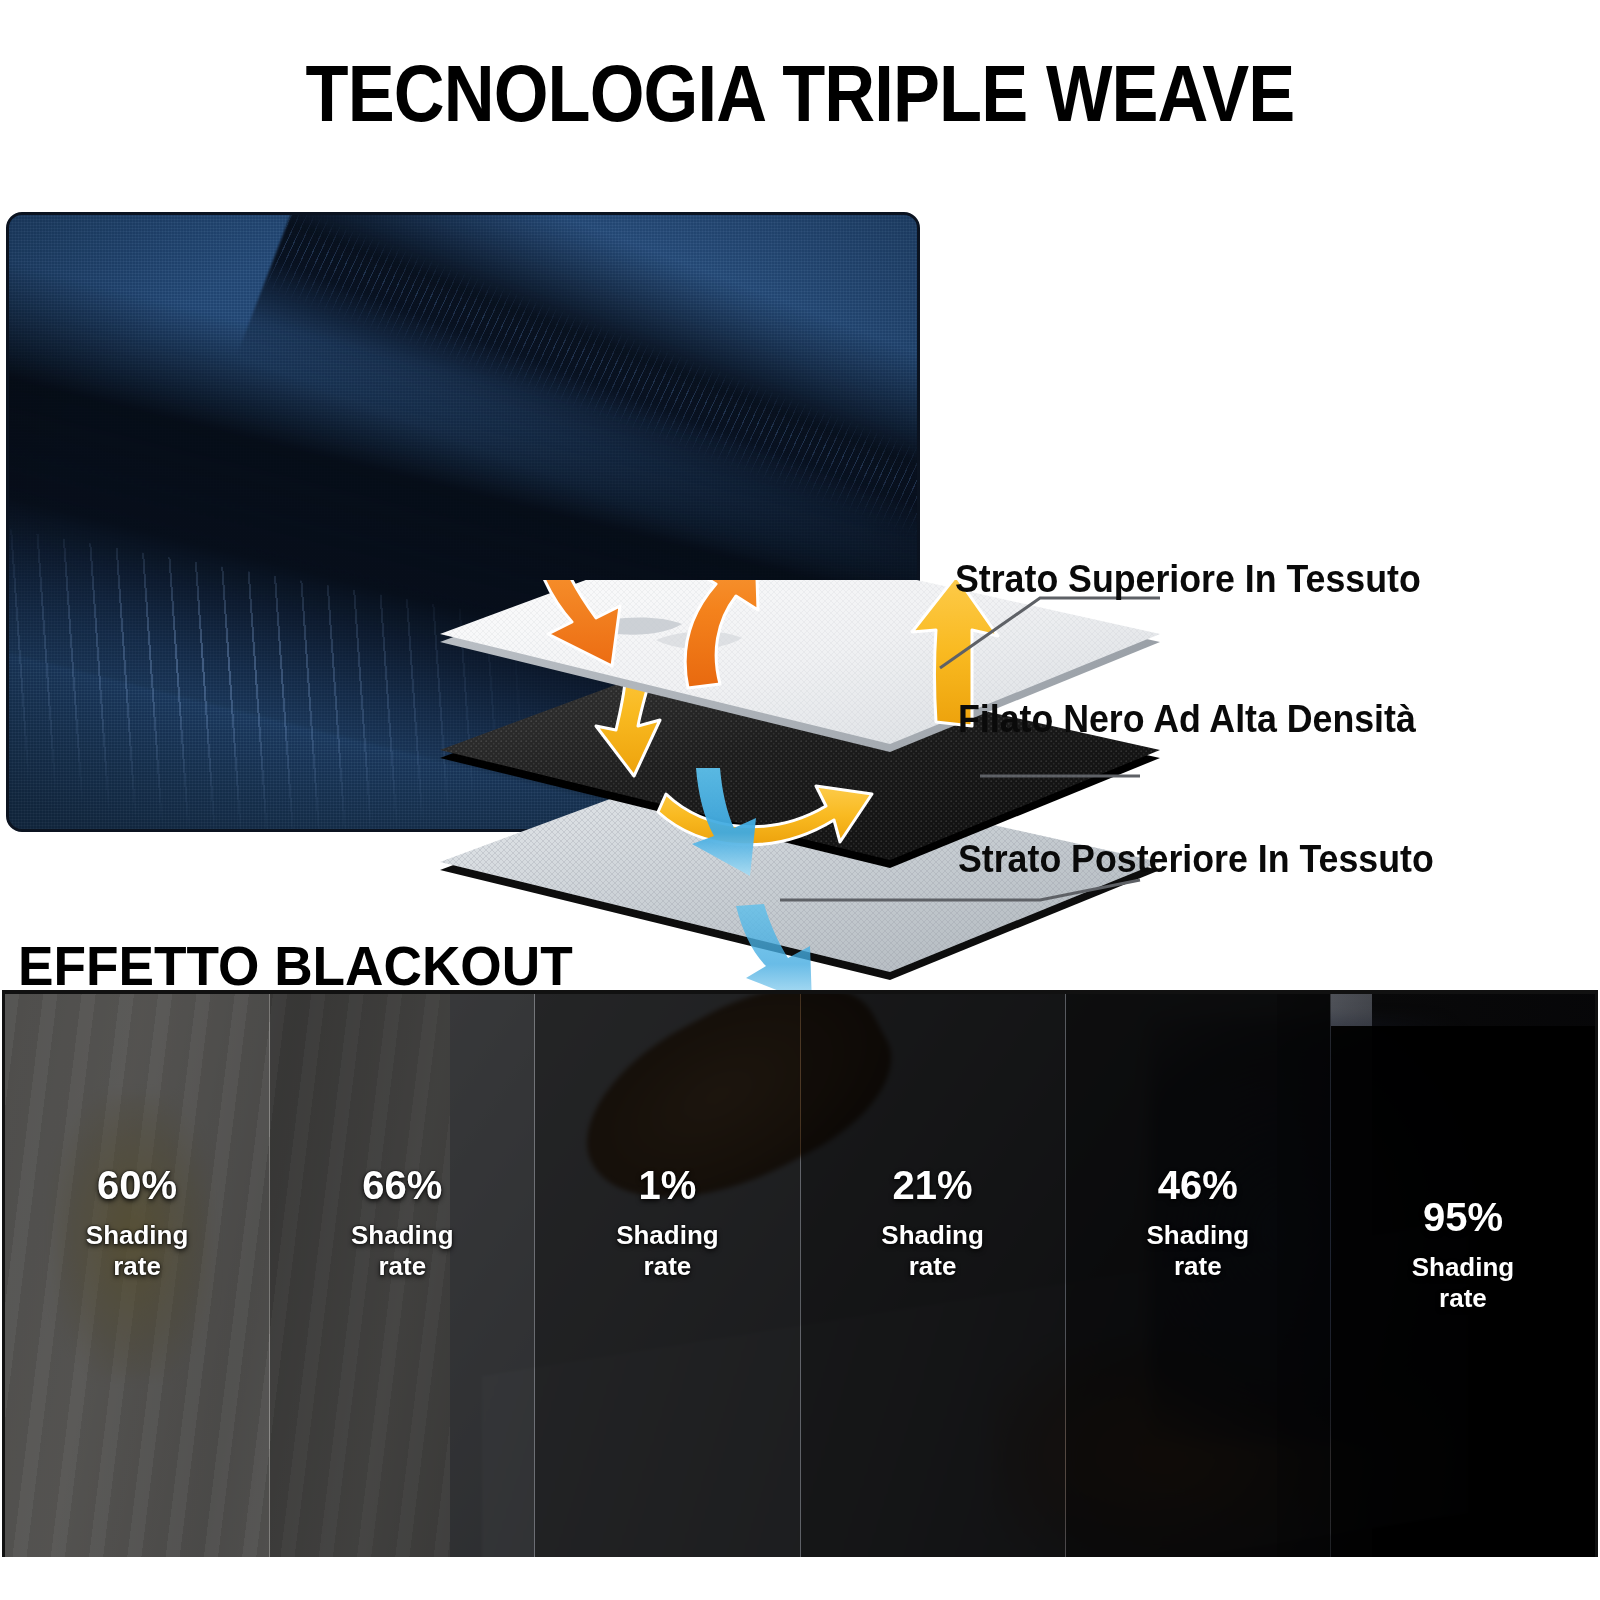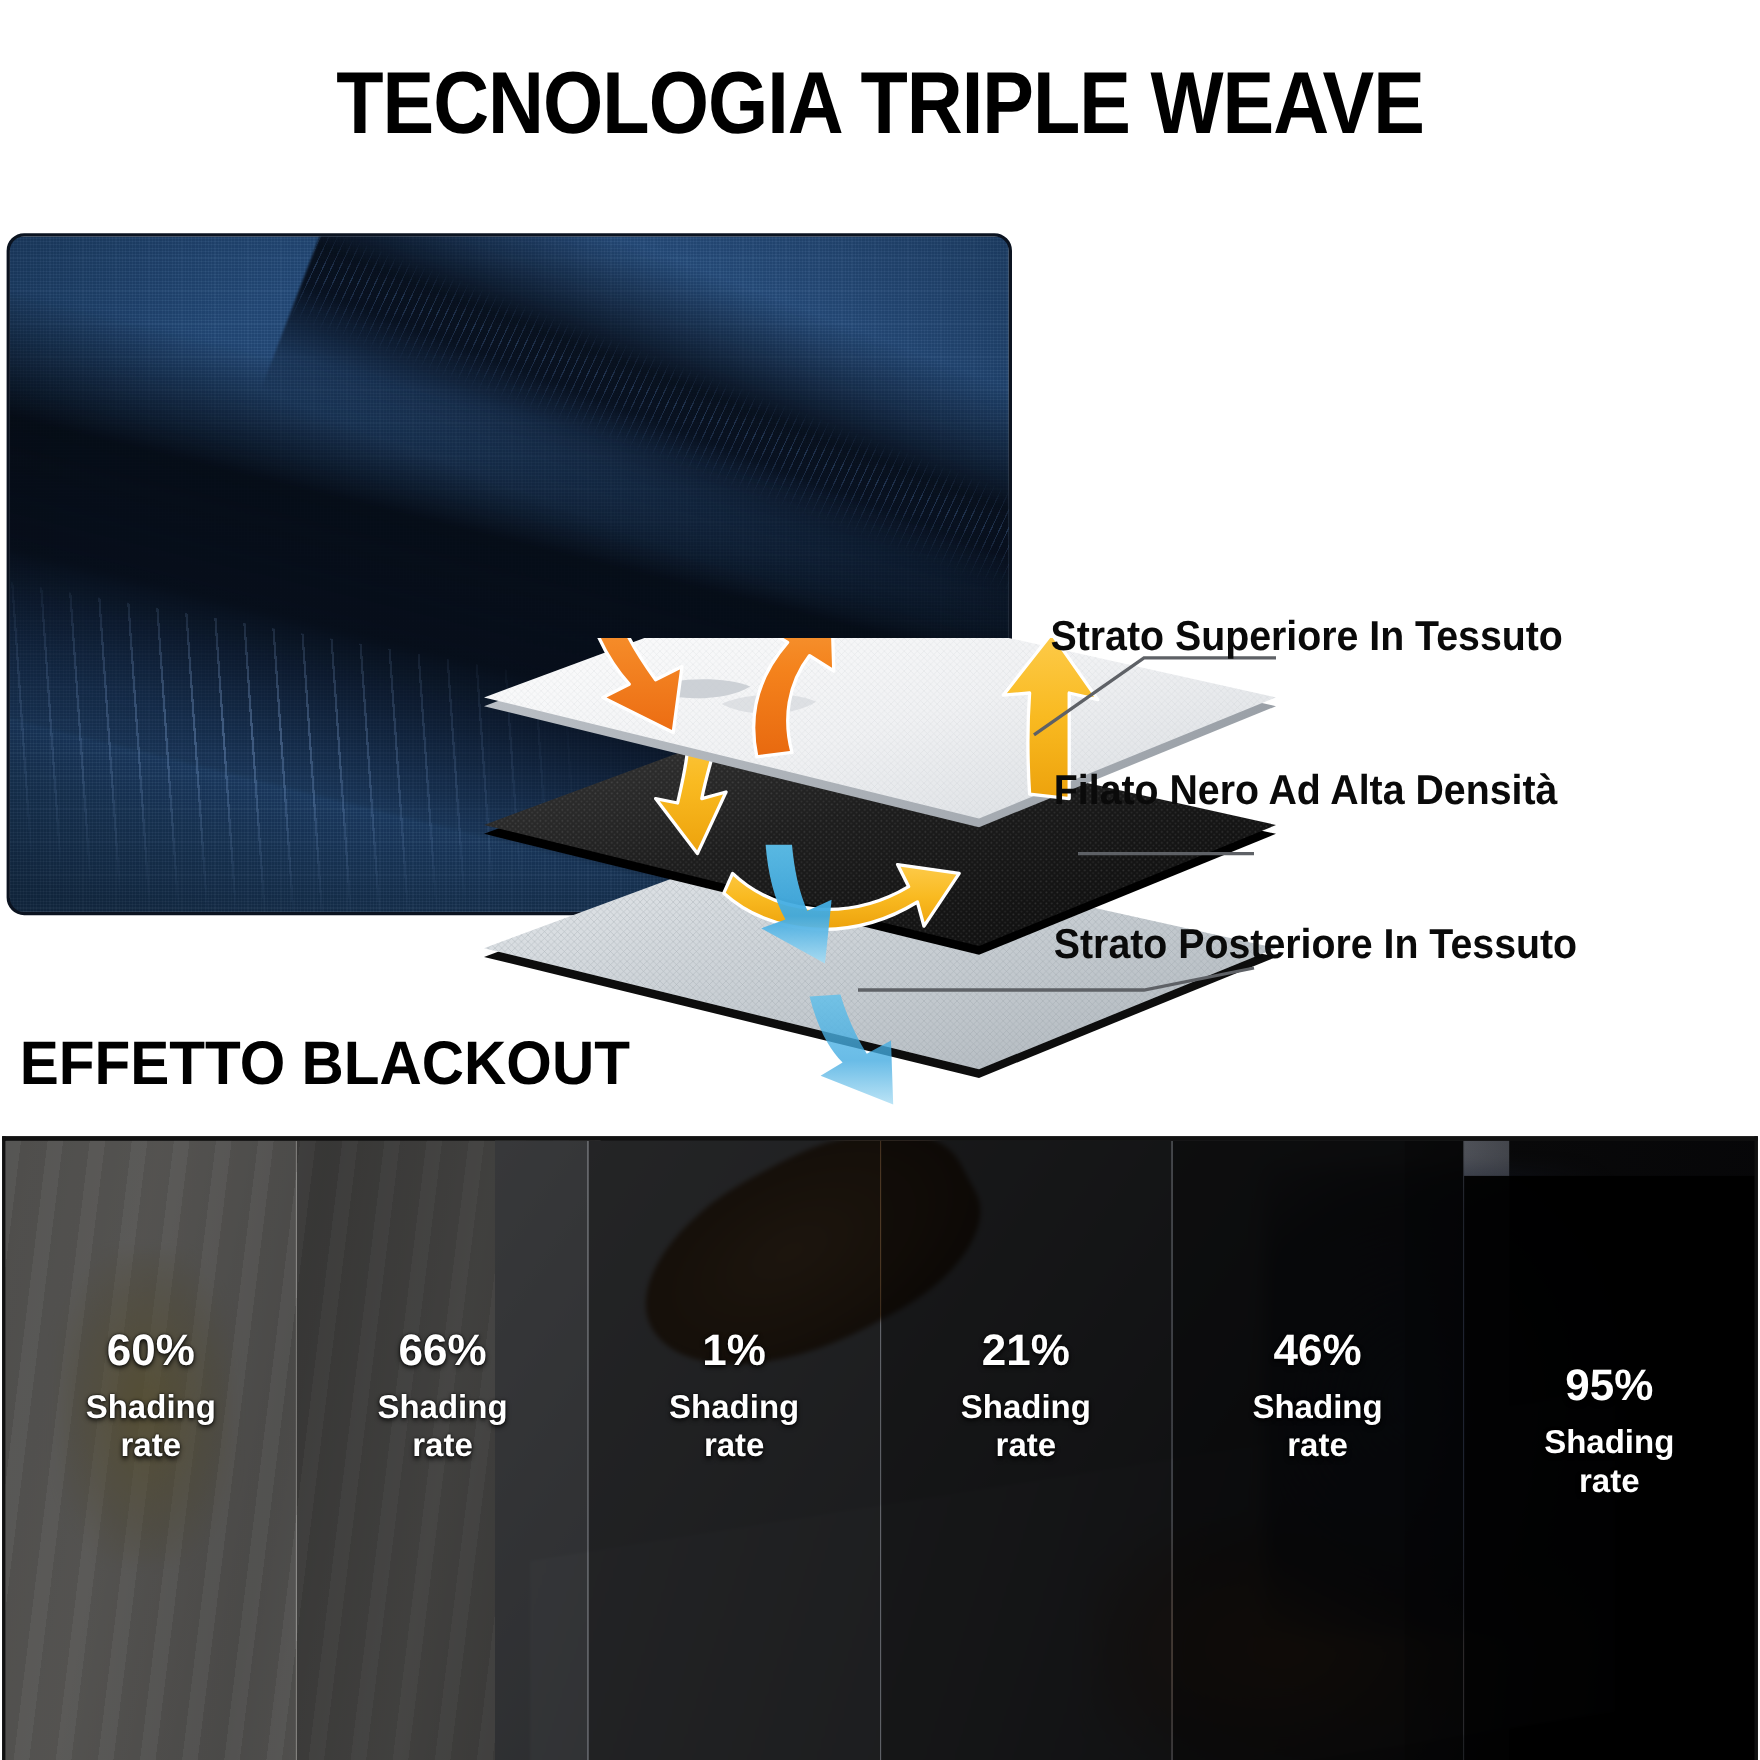--- a/index.html
+++ b/index.html
@@ -90,21 +90,21 @@
   
   #blackout-title{
     position:absolute;left:18px;top:938px;
     font-size:56px;font-weight:bold;color:#000;line-height:1;
     letter-spacing:0px;white-space:nowrap;
     transform:scaleX(.95);transform-origin:0 50%;
   }
 
   
   #blackout-strip{
-    position:absolute;left:2px;top:1033px;width:1596px;height:567px;
+    position:absolute;left:2px;top:990px;width:1596px;height:567px;
     border-top:4px solid #111;
     border-left:3px solid #111;
     border-right:3px solid #111;
     box-sizing:border-box;
     overflow:hidden;
     background:#0a0a0a;
   }
   
   #bo-photo{position:absolute;inset:0;overflow:hidden;}
   .bo-curtain{
@@ -172,21 +172,21 @@
   .bo-band .veil{position:absolute;inset:0;background:#000;}
   .bo-band .txt{
     position:relative;z-index:2;
     margin-top:168px;
     text-align:center;
     color:#fff;font-weight:bold;
     text-shadow:0 2px 5px rgba(0,0,0,.85), 0 0 2px rgba(0,0,0,.9);
     line-height:1.16;
   }
   .bo-band .pct{display:block;font-size:40px;margin-bottom:12px;}
-  .bo-band .sr{display:block;font-size:30px;}
+  .bo-band .sr{display:block;font-size:26px;}
 </style>
 </head>
 <body>
 
 <div id="main-title">TECNOLOGIA TRIPLE WEAVE</div>
 
 <div id="fabric-photo">
   <div class="weave"></div>
   <div class="fold-a"></div>
   <div class="fold-a-edge"></div>

